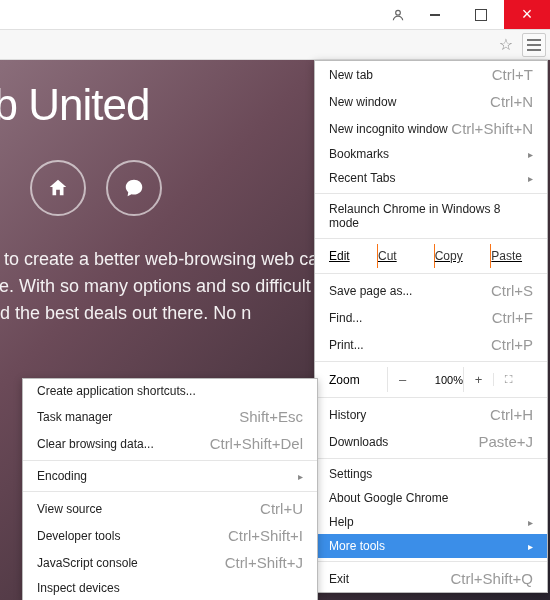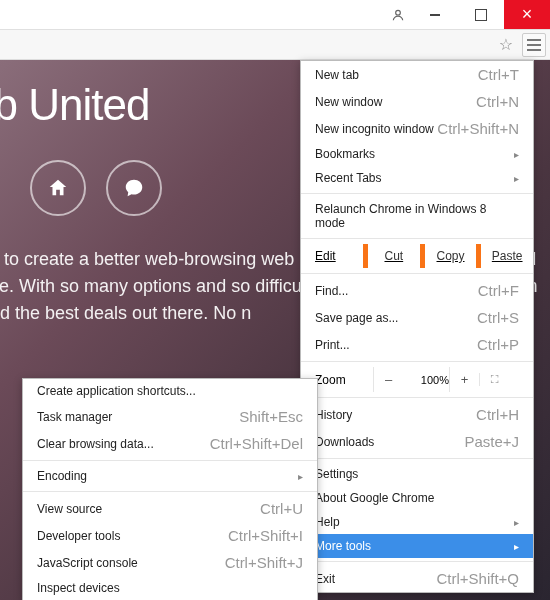--- a/index.html
+++ b/index.html
@@ -19,31 +19,31 @@
 .hamburger-lines span { width: 14px; height: 2px; background: #777; }
 
 .page-bg { position: absolute; top: 60px; left: 0; right: 0; bottom: 0; background: linear-gradient(135deg, #8a6d7a 0%, #6b4a58 30%, #4a3540 60%, #2a2530 100%); }
 .page-content { position: absolute; top: 60px; left: 0; right: 0; bottom: 0; padding: 20px 0 0 0; color: #fff; }
 .page-title { font-size: 44px; font-weight: 300; margin-left: -30px; letter-spacing: -1px; }
 .icon-row { display: flex; gap: 20px; margin: 30px 0 30px 30px; }
 .round-icon { width: 56px; height: 56px; border: 2px solid rgba(255,255,255,0.6); border-radius: 50%; display: flex; align-items: center; justify-content: center; font-size: 22px; }
 .page-text { font-size: 18px; font-weight: 300; line-height: 1.5; margin-left: -30px; color: rgba(255,255,255,0.92); }
 .page-text-bottom { position: absolute; bottom: 20px; left: -30px; right: 20px; font-size: 18px; font-weight: 300; line-height: 1.5; color: rgba(255,255,255,0.92); text-align: right; padding-right: 30px; }
 
-.main-menu { position: absolute; top: 60px; right: 16px; width: 234px; background: #fff; border: 1px solid #bbb; box-shadow: 0 2px 8px rgba(0,0,0,0.25); z-index: 20; }
+.main-menu { position: absolute; top: 60px; right: 2px; width: 234px; background: #fff; border: 1px solid #bbb; box-shadow: 0 2px 8px rgba(0,0,0,0.25); z-index: 20; }
 .menu-item { display: flex; justify-content: space-between; align-items: center; padding: 5px 14px; font-size: 12px; color: #222; cursor: default; }
 .menu-item.highlight { background: #3b8ee8; color: #fff; }
 .menu-item .shortcut { color: #999; font-size: 15px; }
 .menu-sep { height: 1px; background: #e5e5e5; margin: 3px 0; }
 .menu-item .arrow { color: #888; font-size: 10px; }
 .menu-item.highlight .arrow { color: #fff; }
 
 .edit-row { display: flex; align-items: center; padding: 2px 0 2px 14px; font-size: 12px; text-decoration: underline; }
 .edit-row .lbl { flex: 0 0 48px; }
-.edit-row .btn { flex: 1; text-align: center; padding: 5px 0; border-left: 5px solid #f97316; font-size: 12px; color: #333; }
+.edit-row .btn { flex: 1; padding: 5px 0; border-left: 1px solid #f97316; font-size: 12px; color: #333; }
 
 .zoom-row { display: flex; align-items: center; padding: 2px 0 2px 14px; font-size: 12px; }
 .zoom-row .lbl { flex: 0 0 58px; }
 .zoom-row .btn { width: 30px; text-align: center; padding: 5px 0; border-left: 1px solid #e5e5e5; font-size: 13px; color: #555; }
 .zoom-row .zv { width: 46px; text-align: right; font-size: 11px; }
 .zoom-row .fs { width: 30px; text-align: center; border-left: 1px solid #e5e5e5; font-size: 11px; color: #888; }
 
 .sub-menu { position: absolute; top: 378px; left: 22px; width: 296px; background: #fff; border: 1px solid #bbb; box-shadow: 0 2px 8px rgba(0,0,0,0.25); z-index: 30; }
 </style>
 </head>
@@ -124,26 +124,26 @@
   <div class="menu-sep"></div>
   <div class="edit-row">
     <span class="lbl">Edit</span>
     <span class="btn">Cut</span>
     <span class="btn">Copy</span>
     <span class="btn">Paste</span>
   </div>
   <div class="menu-sep"></div>
   <div id="mm-sec2">
       <div class="menu-item">
+        <span>Save page as...</span>
+        <span class="shortcut">Ctrl+S</span>
+      </div>
+      <div class="menu-item">
         <span>Find...</span>
         <span class="shortcut">Ctrl+F</span>
-      </div>
-      <div class="menu-item">
-        <span>Save page as...</span>
-        <span class="shortcut">Ctrl+S</span>
       </div>
       <div class="menu-item">
         <span>Print...</span>
         <span class="shortcut">Ctrl+P</span>
       </div>
     </div>
   <div class="menu-sep"></div>
   <div class="zoom-row">
     <span class="lbl">Zoom</span>
     <span class="btn">–</span>

